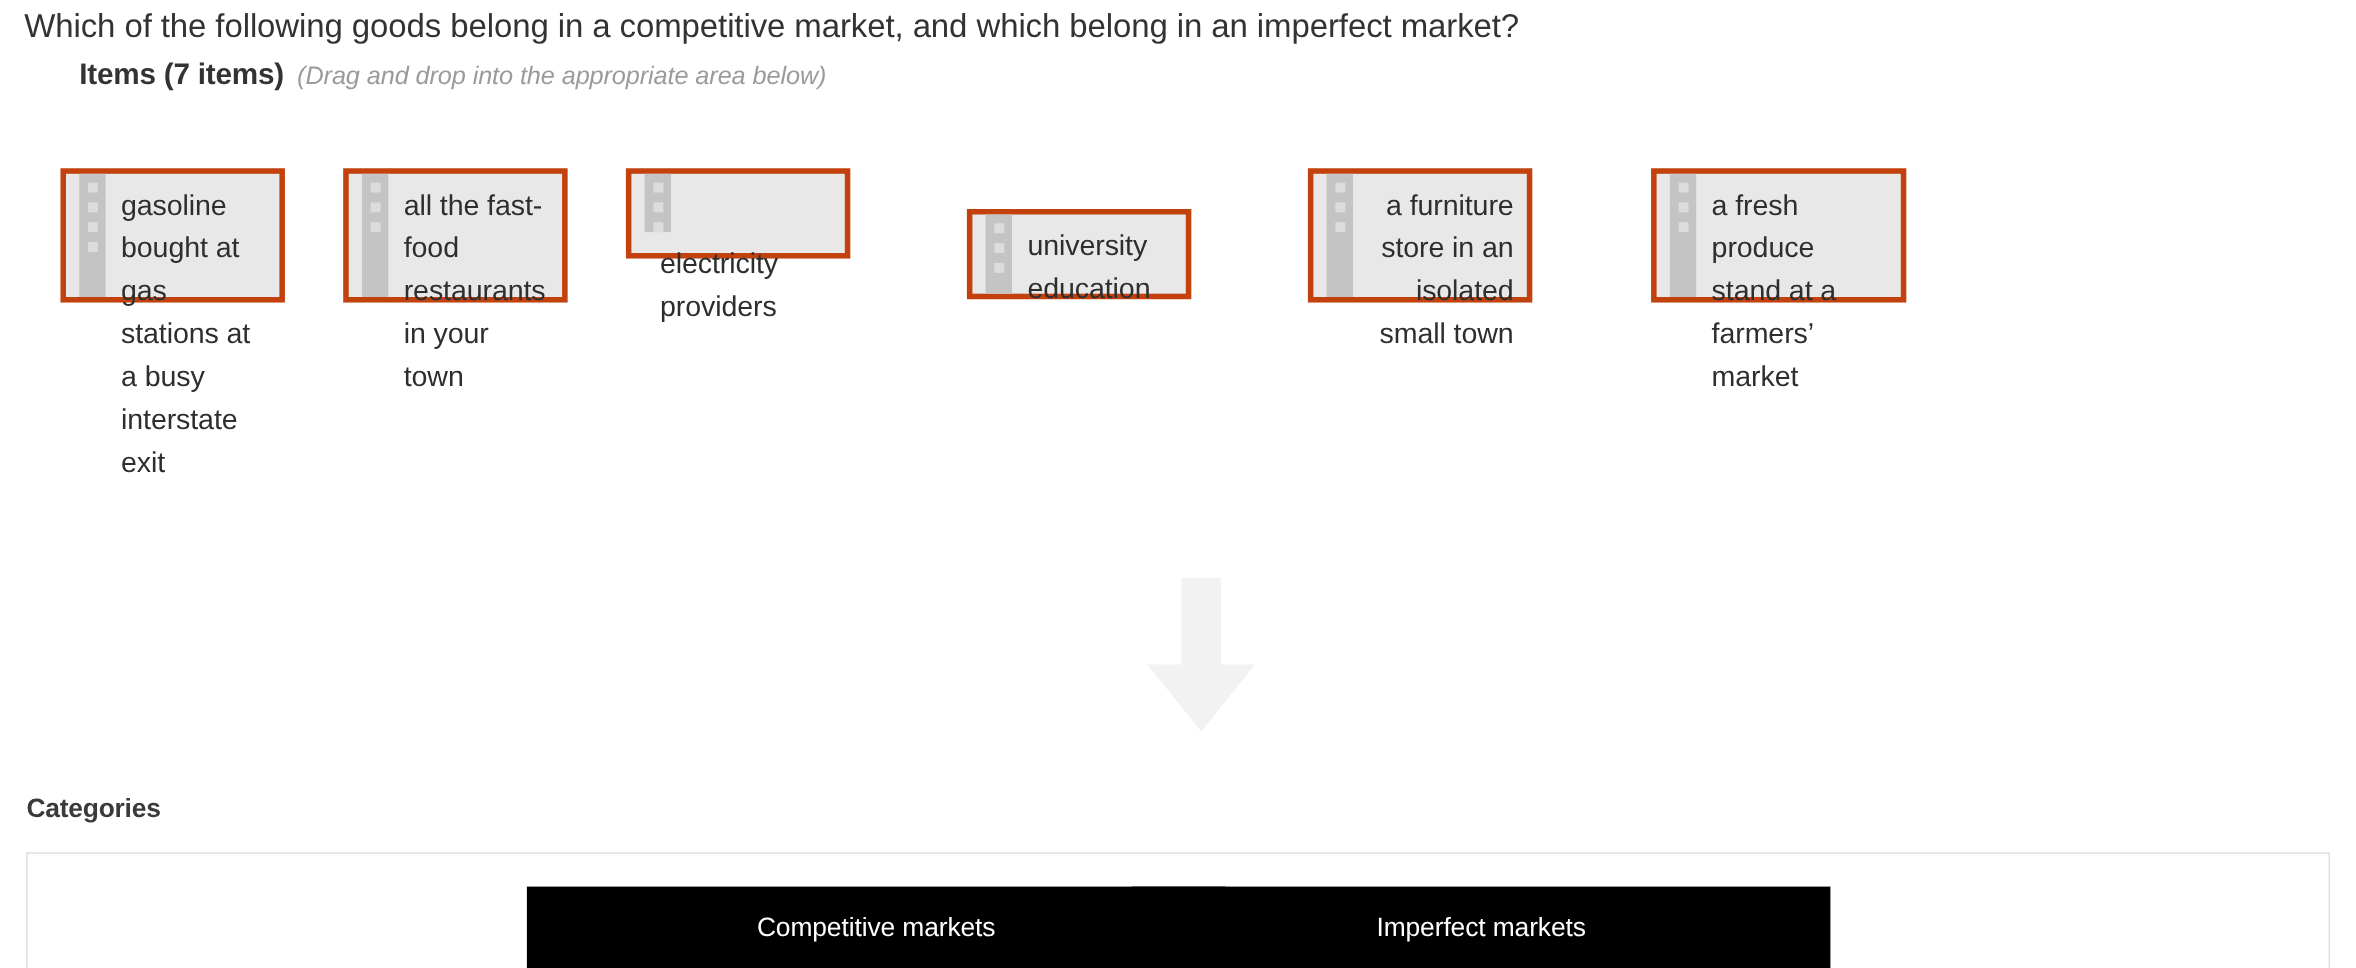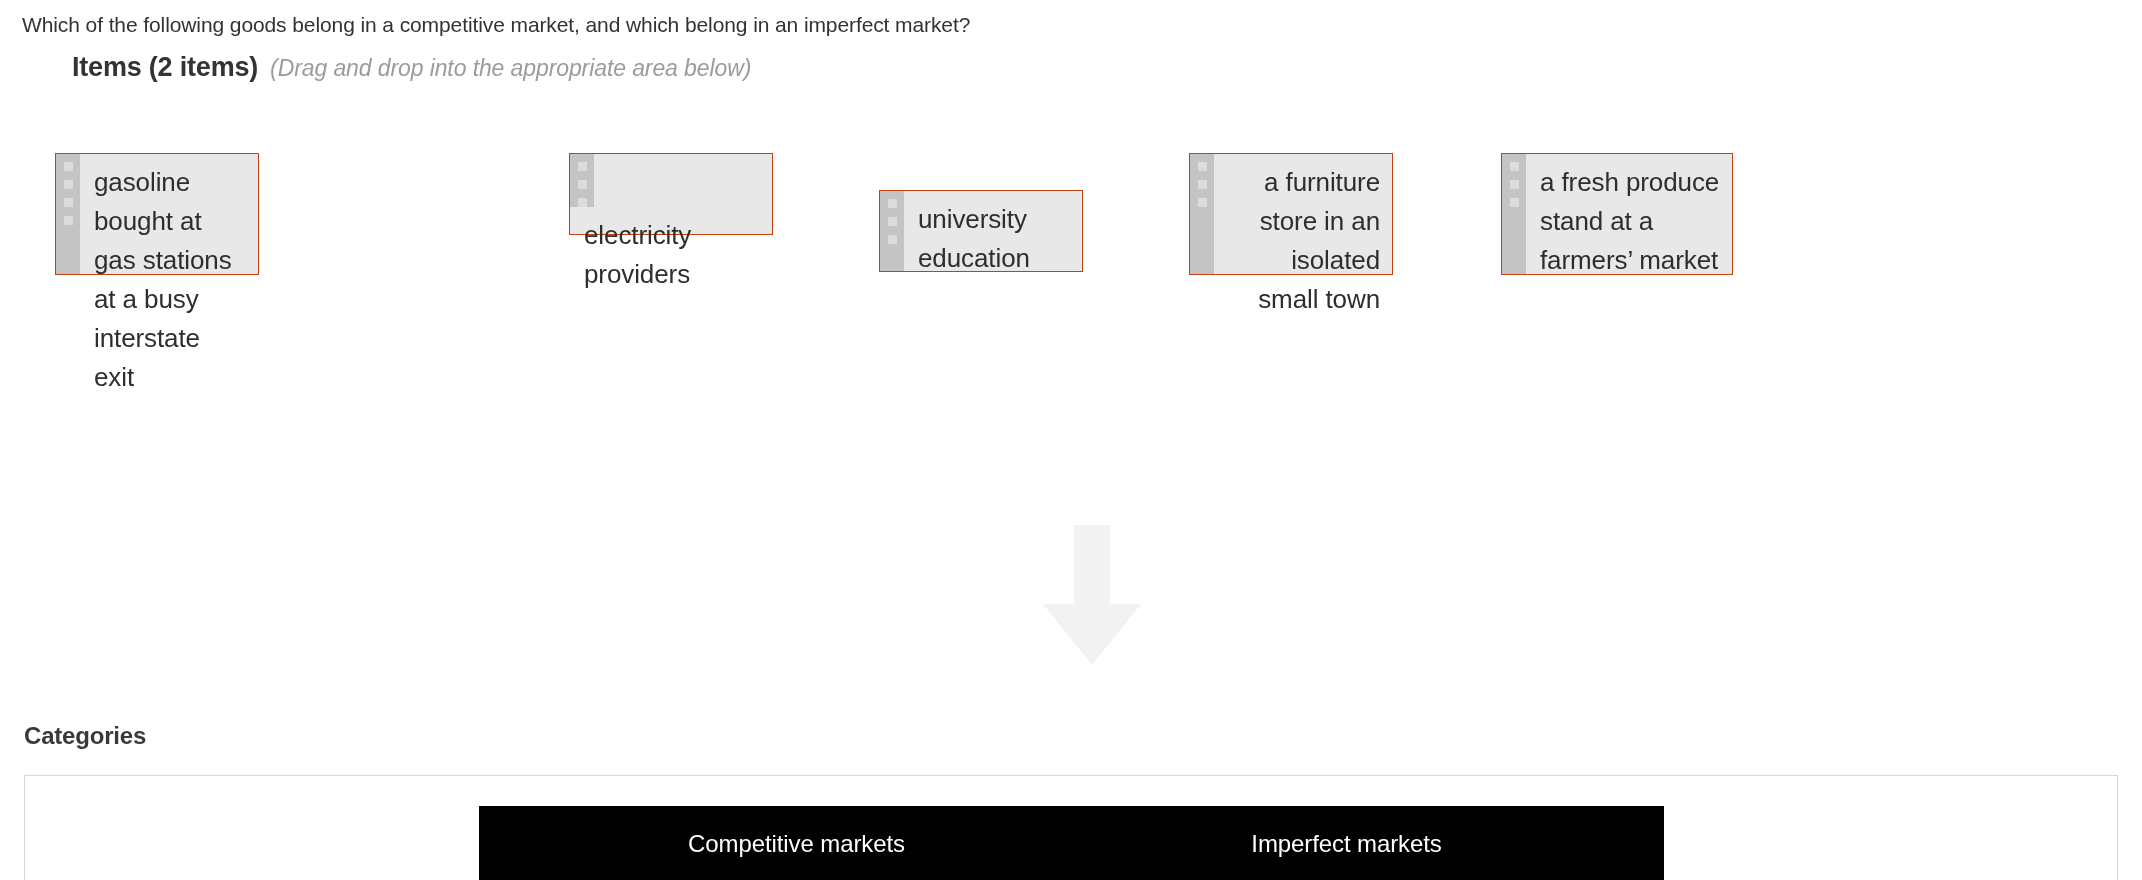--- a/index.html
+++ b/index.html
@@ -14,21 +14,21 @@
     color: #2b2b2b;
     overflow: hidden;
     position: relative;
   }
 
   
   .question-prompt {
     position: absolute;
     left: 22px;
     top: 6px;
-    font-size: 21px;
+    font-size: 30px;
     line-height: 38px;
     font-weight: 400;
     color: #333333;
     white-space: nowrap;
     letter-spacing: -0.1px;
   }
 
   
   .items-header {
     position: absolute;
@@ -59,23 +59,24 @@
     top: 205px;
     width: 1960px;
     height: 170px;
   }
 
   .item-card {
     position: absolute;
     display: flex;
     align-items: stretch;
     background: #e8e8e8;
-    border: 1px solid #c2410c;
+    border: 5px solid #c2410c;
     box-sizing: border-box;
     cursor: move;
+    padding-left: 12px;
   }
   .item-card .drag-handle {
     width: 24px;
     flex: 0 0 24px;
     background: #c4c4c4;
     display: flex;
     flex-direction: column;
     align-items: center;
     justify-content: flex-start;
     padding-top: 8px;
@@ -150,36 +151,44 @@
     box-sizing: border-box;
     letter-spacing: -0.1px;
   }
 </style>
 </head>
 <body>
 
 <div class="question-prompt">Which of the following goods belong in a competitive market, and which belong in an imperfect market?</div>
 
 <div class="items-header">
-  <span class="items-title">Items (2 items)</span>
+  <span class="items-title">Items (7 items)</span>
   <span class="items-hint">(Drag and drop into the appropriate area below)</span>
 </div>
 
 <div class="items-row">
 
   <div class="item-card" style="left:0px; top:-52px; width:204px; height:122px;">
     <span class="drag-handle">
       <span class="dot"></span>
       <span class="dot"></span>
       <span class="dot"></span>
       <span class="dot"></span>
     </span>
     <span class="item-label">gasoline bought at gas stations at a busy interstate exit</span>
   </div>
 
+  <div class="item-card" style="left:257px; top:-52px; width:204px; height:122px;">
+    <span class="drag-handle">
+      <span class="dot"></span>
+      <span class="dot"></span>
+      <span class="dot"></span>
+    </span>
+    <span class="item-label">all the fast-food restaurants in your town</span>
+  </div>
 
   <div class="item-card" style="left:514px; top:-52px; width:204px; height:82px;flex-direction:column;">
     <span class="drag-handle">
       <span class="dot"></span>
       <span class="dot"></span>
       <span class="dot"></span>
     </span>
     <span class="item-label">electricity providers</span>
   </div>
 

